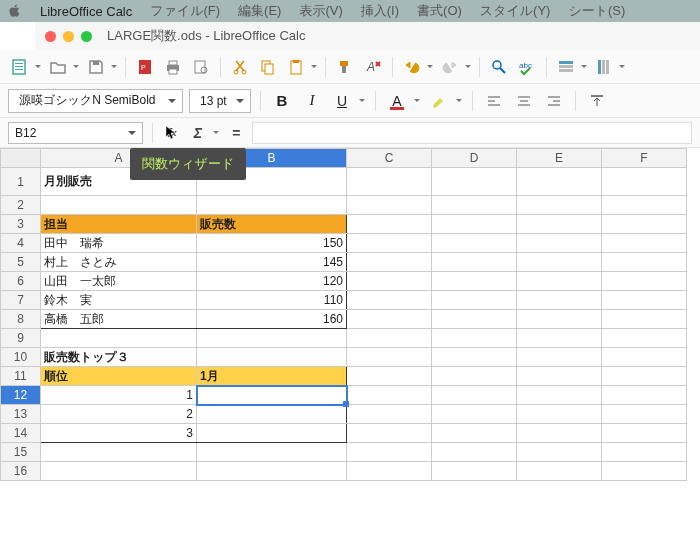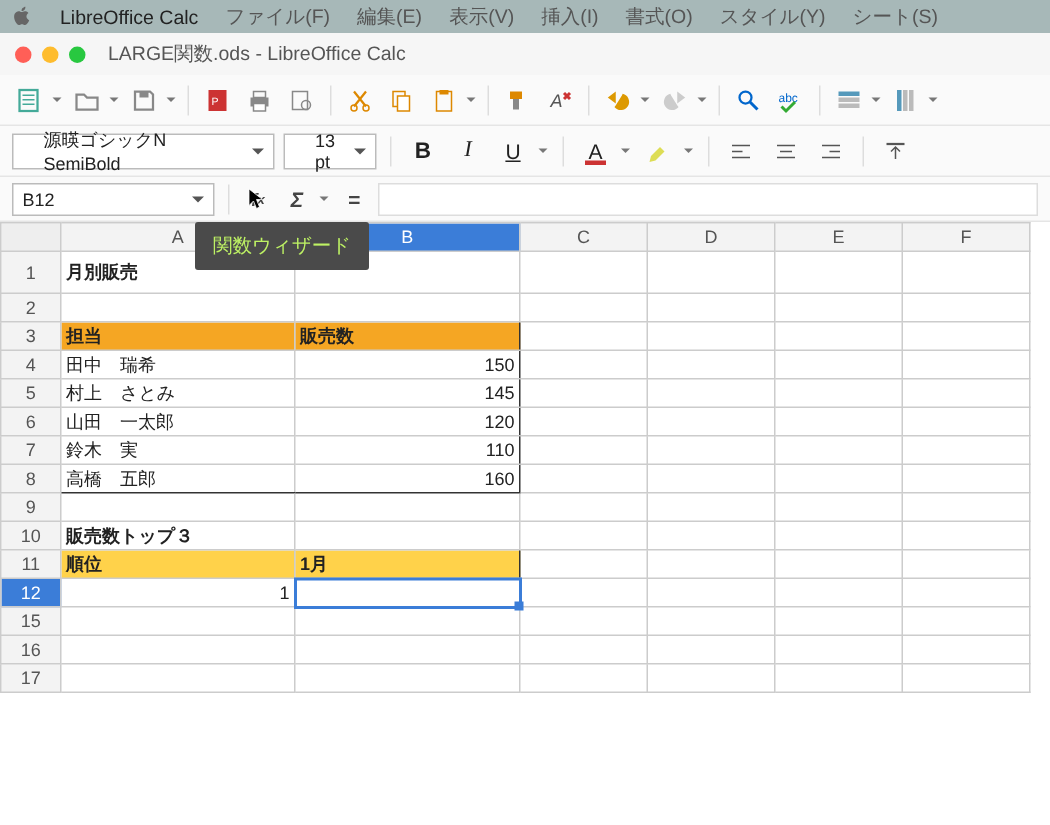--- a/index.html
+++ b/index.html
@@ -3,36 +3,36 @@
 <meta charset="utf-8">
 <style>
   * { box-sizing: border-box; }
   body { margin:0; padding:0; font-family: sans-serif; font-size:12px; width:700px; height:550px; overflow:hidden; background:#fff; color:#222; }
   
   .menubar { height:22px; background:#a7b8b8; display:flex; align-items:center; padding:0 8px; gap:18px; font-size:13px; color:#555; }
   .menubar span { white-space:nowrap; }
   .menubar .active { color:#222; font-weight:500; }
   .brand-logo { width:14px; height:14px; display:inline-block; }
   
-  .titlebar { height:28px; display:flex; align-items:center; padding:0 10px; gap:7px; background:#f6f6f6; }
+  .titlebar { height:28px; display:flex; align-items:center; padding:0 10px; gap:7px; background:#f6f6f6;margin-left:35px; }
   .win-dot { width:11px; height:11px; border-radius:50%; }
   .dot-r { background:#ff5f57; }
   .dot-y { background:#febc2e; }
   .dot-g { background:#28c840; }
   .title-text { margin-left:8px; color:#555; font-size:13px; }
   
   .toolbar { height:34px; background:#fafafa; display:flex; align-items:center; padding:0 8px; gap:4px; border-bottom:1px solid #e5e5e5; }
   .tb-btn { width:24px; height:24px; display:flex; align-items:center; justify-content:center; border-radius:3px; }
   .tb-btn svg { width:18px; height:18px; }
   .tb-sep { width:1px; height:20px; background:#ddd; margin:0 3px; }
   .drop-tri { width:8px; height:8px; margin-left:-2px; display:flex; align-items:center; justify-content:center; }
   .drop-tri::after { content:""; border:3px solid transparent; border-top-color:#777; margin-top:3px; }
   
   .fmtbar { height:34px; background:#fafafa; display:flex; align-items:center; padding:0 8px; gap:6px; border-bottom:1px solid #e5e5e5; }
-  .combo { height:24px; border:1px solid #bbb; background:#fff; display:flex; align-items:center; padding:0 20px; font-size:12px; position:relative; }
+  .combo { height:24px; border:1px solid #bbb; background:#fff; display:flex; align-items:center; padding:0 10px; font-size:12px; position:relative; }
   .combo .tri { position:absolute; right:6px; top:9px; border:4px solid transparent; border-top-color:#555; }
   .font-combo { width:175px; }
   .size-combo { width:62px; }
   
   .fxbar { height:30px; background:#fafafa; display:flex; align-items:center; padding:0 8px; gap:6px; border-bottom:1px solid #e5e5e5; position:relative;justify-content:center; }
   .name-combo { width:135px; height:22px; border:1px solid #bbb; background:#fff; display:flex; align-items:center; padding:0 6px; font-size:12px; position:relative; }
   .name-combo .tri { position:absolute; right:6px; top:8px; border:4px solid transparent; border-top-color:#555; }
   .fx-btn { width:20px; height:20px; display:flex; align-items:center; justify-content:center; font-weight:bold; font-style:italic; color:#444; font-size:12px; position:relative;}
   .fx-sigma { font-size:14px; }
   .fx-eq { font-size:14px; font-weight:bold; }
@@ -410,39 +410,48 @@
   <tr>
           <th class="rowh sel">12</th>
           <td class="right border-l">1</td>
           <td class="cell-selected border-r"></td>
           <td></td>
           <td></td>
           <td></td>
           <td></td>
         </tr>
   <tr>
+          <th class="rowh">13</th>
+          <td class="right border-l">2</td>
+          <td class="border-r"></td>
+          <td></td>
+          <td></td>
+          <td></td>
+          <td></td>
+        </tr>
+  <tr>
+          <th class="rowh">14</th>
+          <td class="right border-l border-b">3</td>
+          <td class="border-r border-b"></td>
+          <td></td>
+          <td></td>
+          <td></td>
+          <td></td>
+        </tr>
+  <tr>
           <th class="rowh">15</th>
           <td></td>
           <td></td>
           <td></td>
           <td></td>
           <td></td>
           <td></td>
         </tr>
   <tr>
           <th class="rowh">16</th>
-          <td></td>
-          <td></td>
-          <td></td>
-          <td></td>
-          <td></td>
-          <td></td>
-        </tr>
-  <tr>
-          <th class="rowh">17</th>
           <td></td>
           <td></td>
           <td></td>
           <td></td>
           <td></td>
           <td></td>
         </tr>
 </tbody>
     </table>
 </div>

